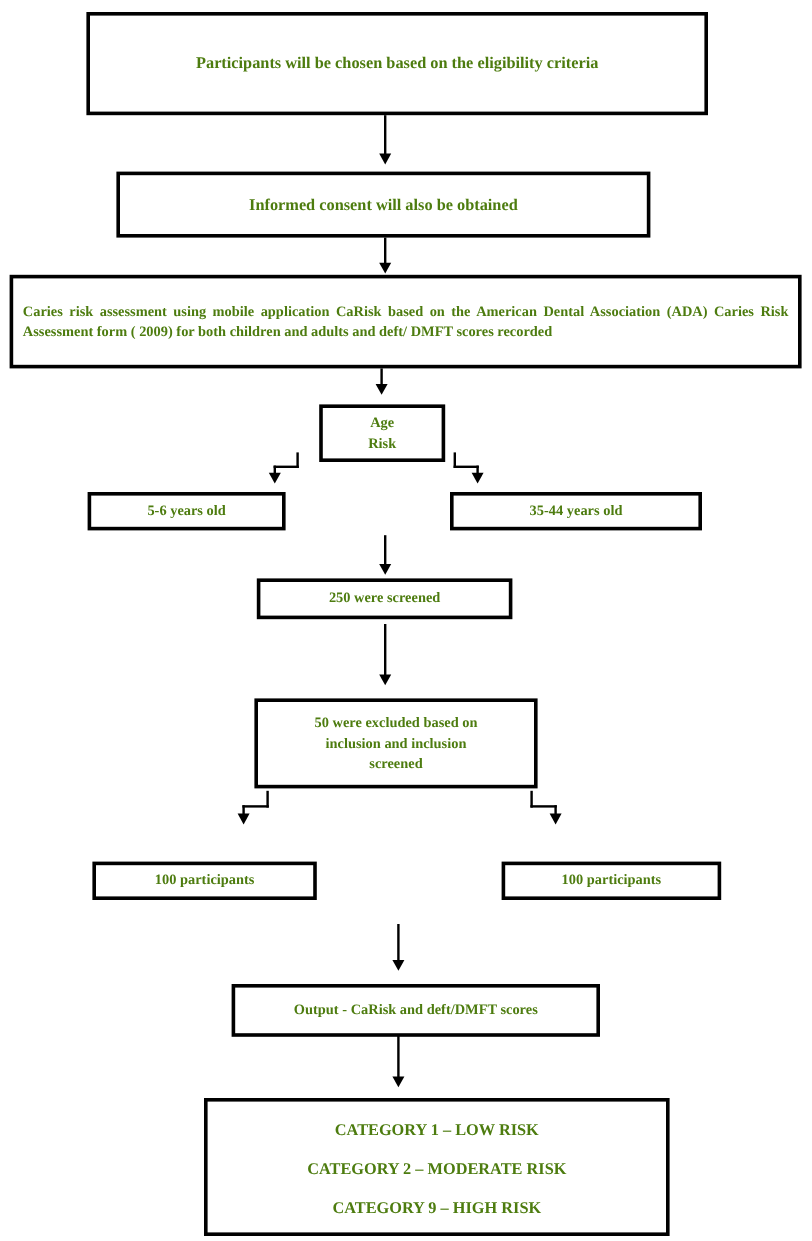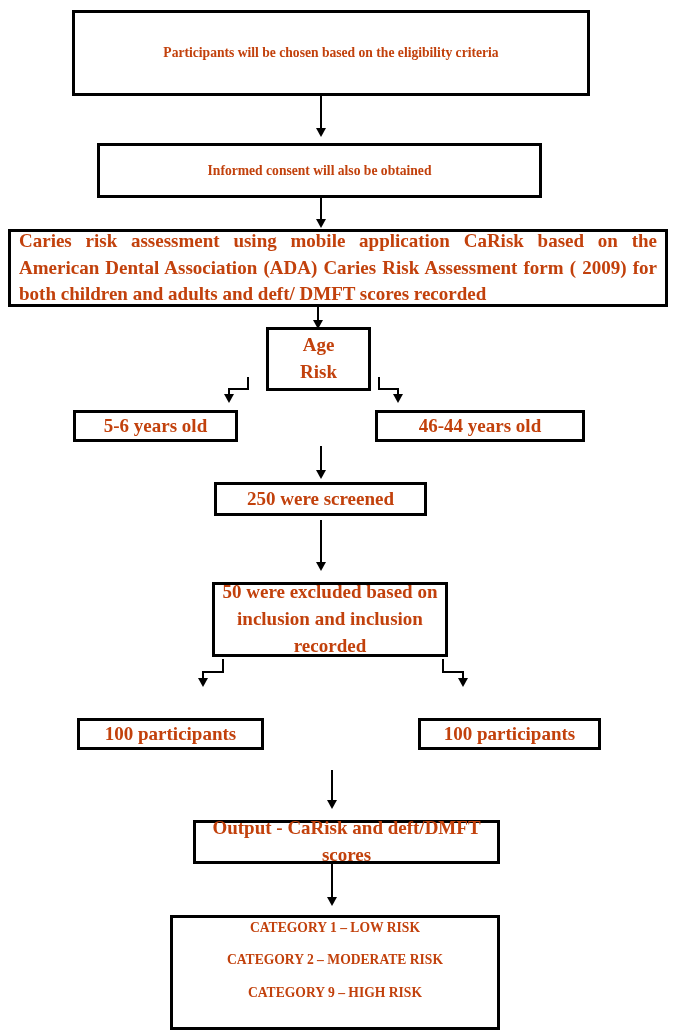--- a/index.html
+++ b/index.html
@@ -22,35 +22,35 @@
   .node {
     position: absolute;
     box-sizing: border-box;
     border: 3px solid #000000;
     background: #ffffff;
     display: flex;
     flex-direction: column;
     justify-content: center;
     align-items: center;
     font-weight: bold;
-    color: #c2410c;
+    color: #4d7c0f;
     line-height: 1.42;
     text-align: center;
   }
   .node .line {
     display: block;
   }
   .node.pad-lr {
     padding: 4px 8px 4px 8px;
   }
   .node.justified {
     text-align: justify;
     text-align-last: left;
   }
-  .fs-13 { font-size: 19px; }
+  .fs-13 { font-size: 12px; }
   .fs-14 { font-size: 13.6px; }
 
   
   .conn {
     position: absolute;
   }
   .vline {
     position: absolute;
     width: 2px;
     background: #000000;
@@ -102,21 +102,21 @@
 
   <div class="node justified pad-lr fs-13" style="left:8px; top:229px; width:660px; height:78px; align-items:stretch;">
     <span class="line">Caries risk assessment using mobile application CaRisk based on the American Dental Association (ADA) Caries Risk Assessment form ( 2009)  for both children and adults and deft/ DMFT scores recorded</span>
   </div>
 
   <div class="conn" style="left:0; top:0;">
     <div class="vline" style="left:317px; top:307px; height:16px;"></div>
     <div class="arrowhead-down" style="left:313px; top:320px;"></div>
   </div>
 
-  <div class="node fs-13" style="left:266px; top:327px; width:105px; height:64px;">
+  <div class="node fs-13" style="left:266px; top:337px; width:105px; height:48px;">
     <span class="line">Age</span>
     <span class="line">Risk</span>
   </div>
 
   <div class="elbow" style="left:0; top:0;">
     <div class="seg-v" style="left:247px; top:377px; height:13px;"></div>
     <div class="seg-h" style="left:228px; top:388px; width:21px;"></div>
     <div class="seg-v" style="left:228px; top:388px; height:8px;"></div>
     <div class="arrowhead-down" style="left:224px; top:394px;"></div>
   </div>
@@ -126,41 +126,41 @@
     <div class="seg-h" style="left:378px; top:388px; width:21px;"></div>
     <div class="seg-v" style="left:397px; top:388px; height:8px;"></div>
     <div class="arrowhead-down" style="left:393px; top:394px;"></div>
   </div>
 
   <div class="node fs-13" style="left:73px; top:410px; width:165px; height:32px;">
     <span class="line">5-6 years old</span>
   </div>
 
   <div class="node fs-13" style="left:375px; top:410px; width:210px; height:32px;">
-    <span class="line">46-44 years old</span>
+    <span class="line">35-44 years old</span>
   </div>
 
   <div class="conn" style="left:0; top:0;">
     <div class="vline" style="left:320px; top:446px; height:26px;"></div>
     <div class="arrowhead-down" style="left:316px; top:470px;"></div>
   </div>
 
   <div class="node fs-13" style="left:214px; top:482px; width:213px; height:34px;">
     <span class="line">250 were screened</span>
   </div>
 
   <div class="conn" style="left:0; top:0;">
     <div class="vline" style="left:320px; top:520px; height:44px;"></div>
     <div class="arrowhead-down" style="left:316px; top:562px;"></div>
   </div>
 
   <div class="node fs-13" style="left:212px; top:582px; width:236px; height:75px;">
     <span class="line">50 were excluded based on</span>
     <span class="line">inclusion and inclusion</span>
-    <span class="line">recorded</span>
+    <span class="line">screened</span>
   </div>
 
   <div class="elbow" style="left:0; top:0;">
     <div class="seg-v" style="left:222px; top:659px; height:14px;"></div>
     <div class="seg-h" style="left:202px; top:671px; width:22px;"></div>
     <div class="seg-v" style="left:202px; top:671px; height:9px;"></div>
     <div class="arrowhead-down" style="left:198px; top:678px;"></div>
   </div>
 
   <div class="elbow" style="left:0; top:0;">
@@ -185,19 +185,19 @@
 
   <div class="node fs-13" style="left:193px; top:820px; width:307px; height:44px;">
     <span class="line">Output - CaRisk and deft/DMFT scores</span>
   </div>
 
   <div class="conn" style="left:0; top:0;">
     <div class="vline" style="left:331px; top:862px; height:38px;"></div>
     <div class="arrowhead-down" style="left:327px; top:897px;"></div>
   </div>
 
-  <div class="node fs-14" style="left:170px; top:915px; width:330px; height:115px; justify-content:flex-start; ">
+  <div class="node fs-14" style="left:170px; top:915px; width:388px; height:115px; justify-content:flex-start; padding-top:14px;">
     <span class="line" style="margin-bottom:13px;">CATEGORY 1 – LOW RISK</span>
     <span class="line" style="margin-bottom:13px;">CATEGORY 2 – MODERATE RISK</span>
     <span class="line">CATEGORY 9 – HIGH RISK</span>
   </div>
 
 </div>
 
 </body></html>

